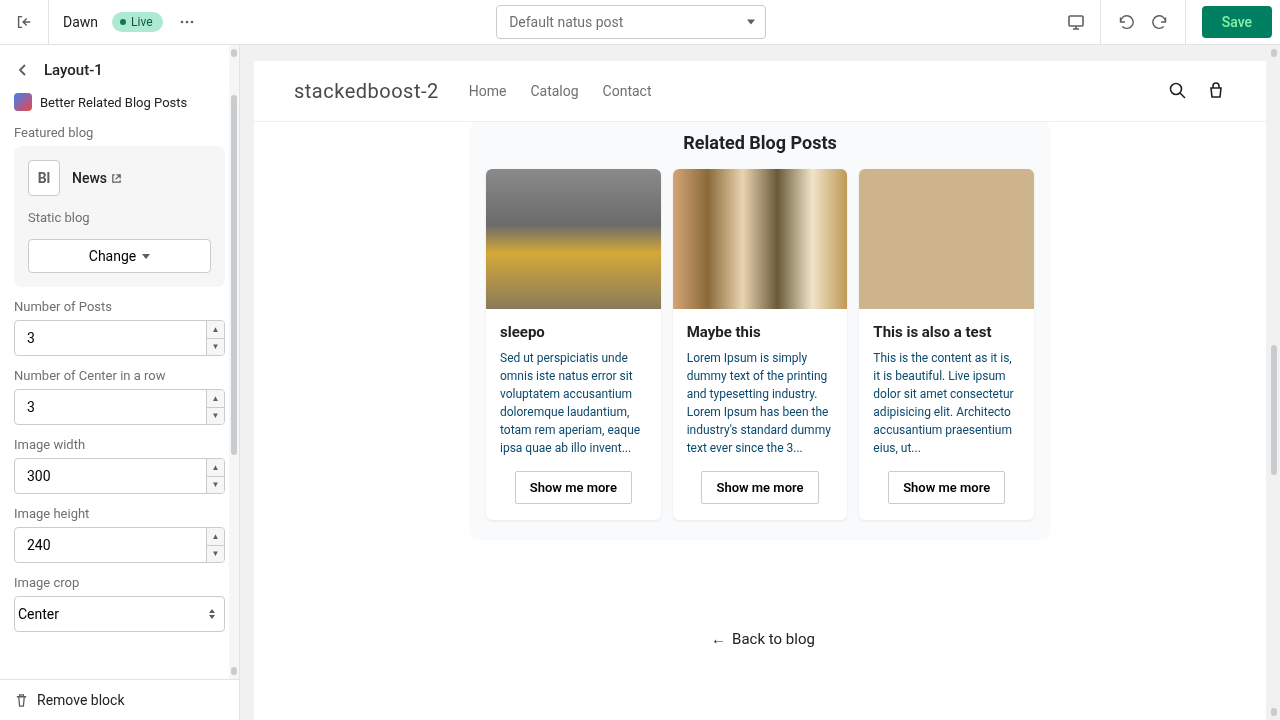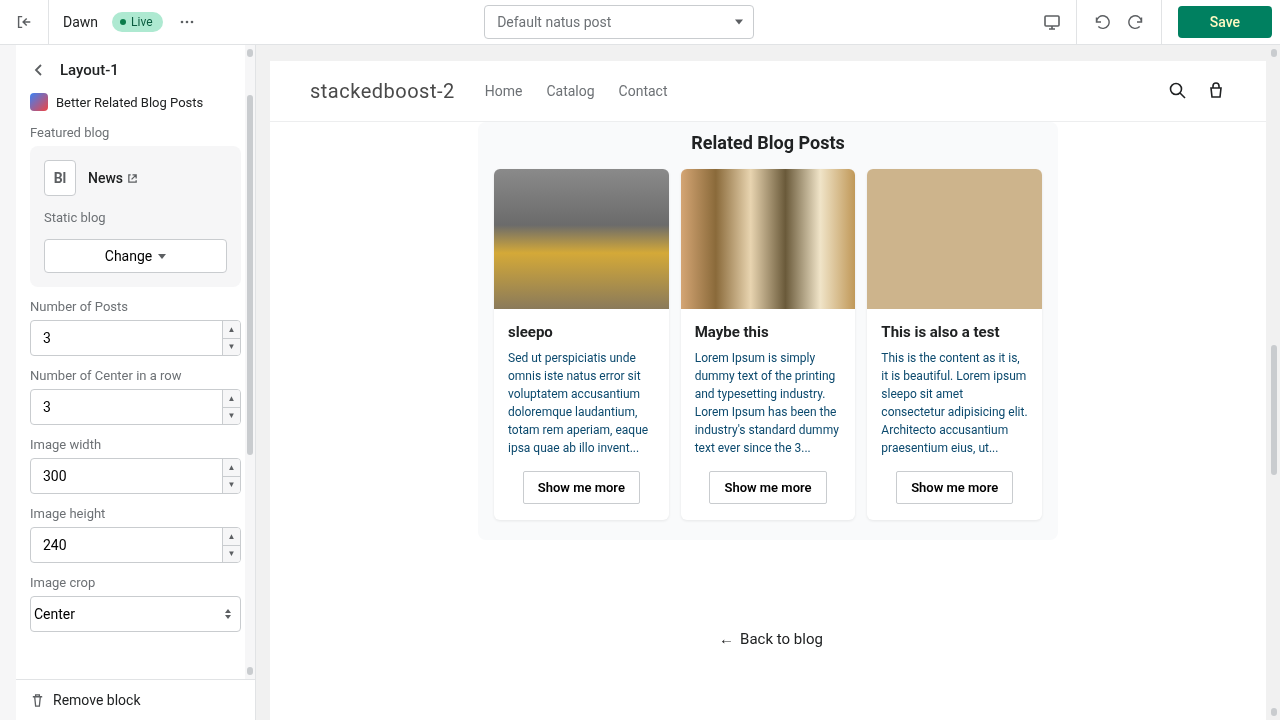--- a/index.html
+++ b/index.html
@@ -9,25 +9,25 @@
 .topbar-left { display: flex; align-items: center; gap: 8px; }
 .icon-btn { width: 32px; height: 32px; border: none; background: transparent; display: flex; align-items: center; justify-content: center; border-radius: 4px; cursor: pointer; color: #5c5f62; }
 .divider-v { width: 1px; height: 45px; background: #e1e3e5; }
 .theme-name { font-size: 14px; color: #202223; padding: 0 6px; }
 .live-badge { background: #aee9d1; color: #0a5c3f; border-radius: 12px; padding: 3px 10px 3px 8px; font-size: 12px; display: inline-flex; align-items: center; gap: 5px; }
 .live-dot { width: 6px; height: 6px; border-radius: 50%; background: #0a7b4a; }
 .topbar-center { flex: 1; display: flex; justify-content: center; }
 .page-select { width: 270px; height: 34px; border: 1px solid #c9cccf; border-radius: 4px; padding: 0 30px 0 12px; font-size: 14px; background: #fff; position: relative; display: flex; align-items: center; color: #6d7175; cursor: pointer; }
 .page-select .caret { position: absolute; right: 10px; top: 50%; transform: translateY(-50%); }
 .topbar-right { display: flex; align-items: center; gap: 4px; }
-.save-btn { background: #008060; color: #fef9c3; border: none; border-radius: 4px; padding: 8px 32px; font-size: 14px; font-weight: 500; cursor: pointer; margin-left: 8px; }
+.save-btn { background: #008060; color: #86efac; border: none; border-radius: 4px; padding: 8px 20px; font-size: 14px; font-weight: 500; cursor: pointer; margin-left: 8px; }
 
 .main { display: flex; height: calc(720px - 45px); }
 
-.sidebar { width: 240px; background: #fff; border-right: 1px solid #e1e3e5; display: flex; flex-direction: column; position: relative; margin-left: 16px; }
+.sidebar { width: 240px; background: #fff; border-right: 1px solid #e1e3e5; display: flex; flex-direction: column; position: relative; }
 .side-scroll { overflow-y: auto; flex: 1; position: relative; }
 .side-scroll-inner { padding-bottom: 10px; }
 .fake-scrollbar { position: absolute; right: 0; top: 0; width: 10px; height: 100%; background: #f6f6f7; }
 .fake-thumb { position: absolute; right: 2px; width: 6px; background: #c9cccf; border-radius: 3px; }
 
 .section-header { display: flex; align-items: center; gap: 10px; padding: 14px 14px 8px 12px; }
 .section-title { font-size: 15px; font-weight: 500; }
 .app-row { display: flex; align-items: center; gap: 8px; padding: 4px 14px 8px 14px; }
 .app-icon { width: 18px; height: 18px; border-radius: 4px; background: linear-gradient(135deg, #3b82f6, #ef4444); flex-shrink: 0; }
 .app-name { font-size: 13px; color: #202223; }
@@ -292,21 +292,21 @@
             <div class="card-body">
               <div class="card-title">Maybe this</div>
               <div class="card-text">Lorem Ipsum is simply dummy text of the printing and typesetting industry. Lorem Ipsum has been the industry's standard dummy text ever since the 3...</div>
               <button class="card-btn">Show me more</button>
             </div>
           </div>
           <div class="card">
             <div class="card-img img3"></div>
             <div class="card-body">
               <div class="card-title">This is also a test</div>
-              <div class="card-text">This is the content as it is, it is beautiful. Lorem ipsum sleepo sit amet consectetur adipisicing elit. Architecto accusantium praesentium eius, ut...</div>
+              <div class="card-text">This is the content as it is, it is beautiful. Live ipsum dolor sit amet consectetur adipisicing elit. Architecto accusantium praesentium eius, ut...</div>
               <button class="card-btn">Show me more</button>
             </div>
           </div>
         </div>
       </div>
 
       <div class="back-link">
         <span>←</span><span>Back to blog</span>
       </div>
     </div>

